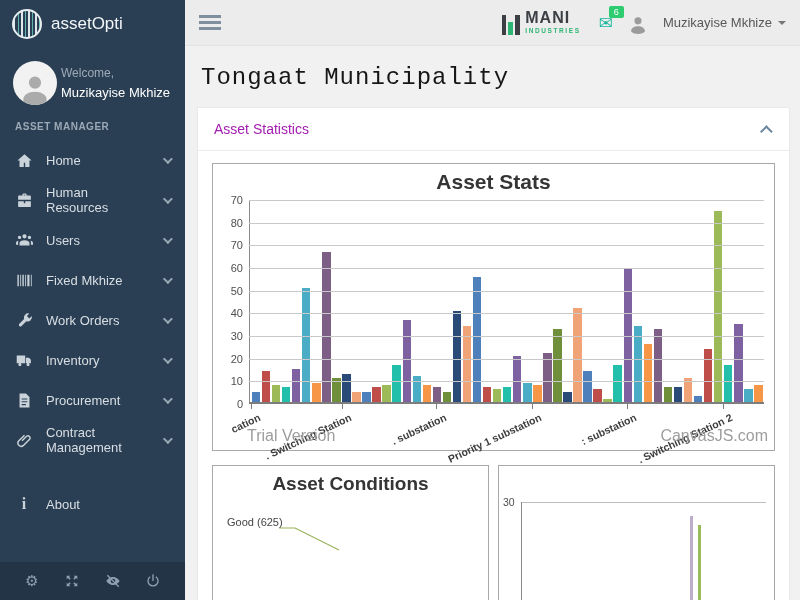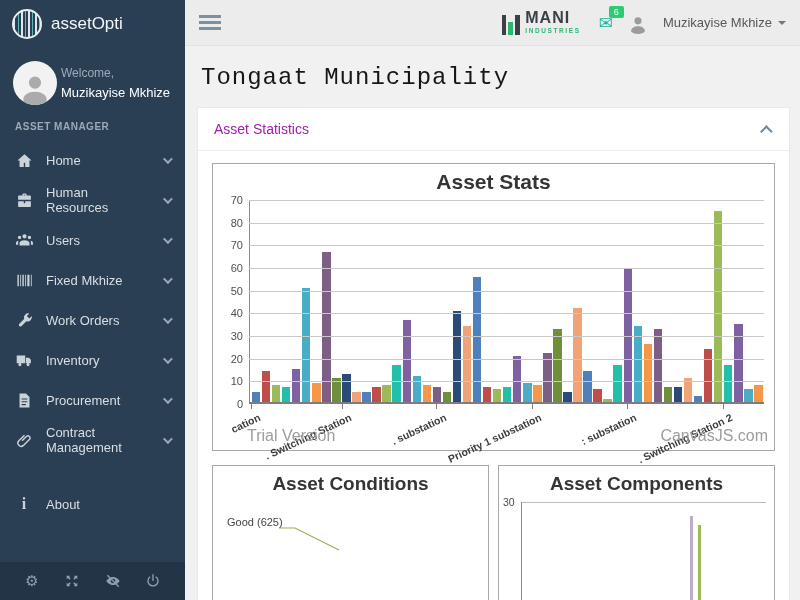--- a/index.html
+++ b/index.html
@@ -383,21 +383,20 @@
         <div class="chart-box small-chart">
           <div class="chart-title">Asset Conditions</div>
 
           <svg class="pie-line" width="70" height="32">
             <polyline points="0,6 16,6 60,28" fill="none" stroke="#97B156" stroke-width="1.2"></polyline>
           </svg>
           <span class="pie-label">Good (625)</span>
         </div>
 
         <div class="chart-box small-chart">
-          <div class="chart-title">Asset Components</div>
           <span class="sc-ylabel" style="top:30px">30</span>
 
           <div class="sc-gridline" style="top:36px"></div>
           <div class="sc-yaxis" style="top:36px"></div>
           <div id="scBars"></div>
         <div class="thin-bar" title="27" style="left: 69.5%; top: 49.5px; background: rgb(188, 174, 203);"></div>
             <div class="thin-bar" title="25" style="left: 72.5%; top: 58.5px; background: rgb(154, 187, 89);"></div>
           </div>
       </div>
 

